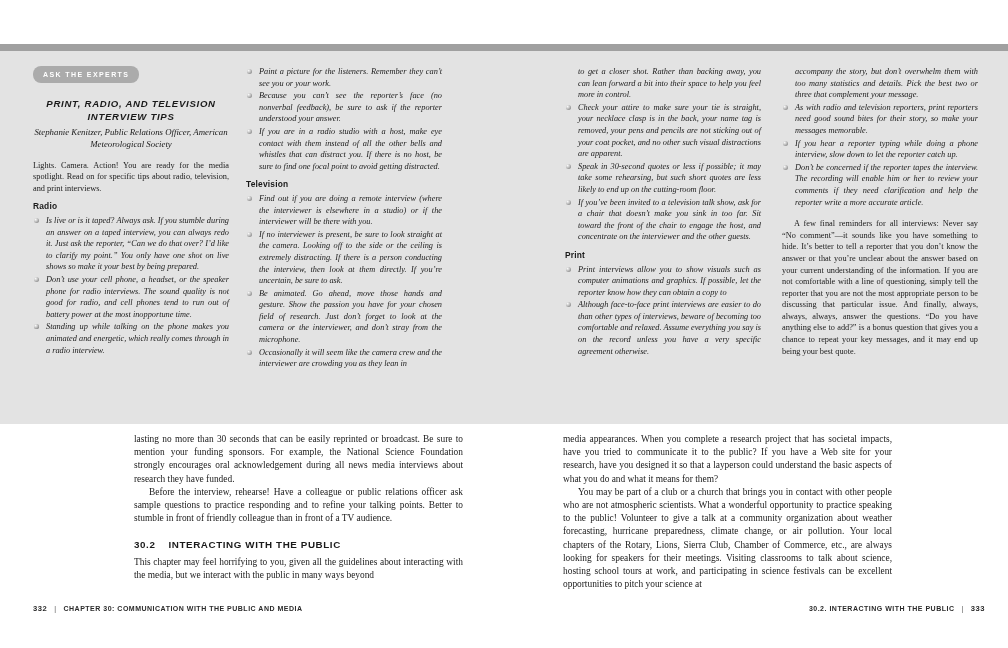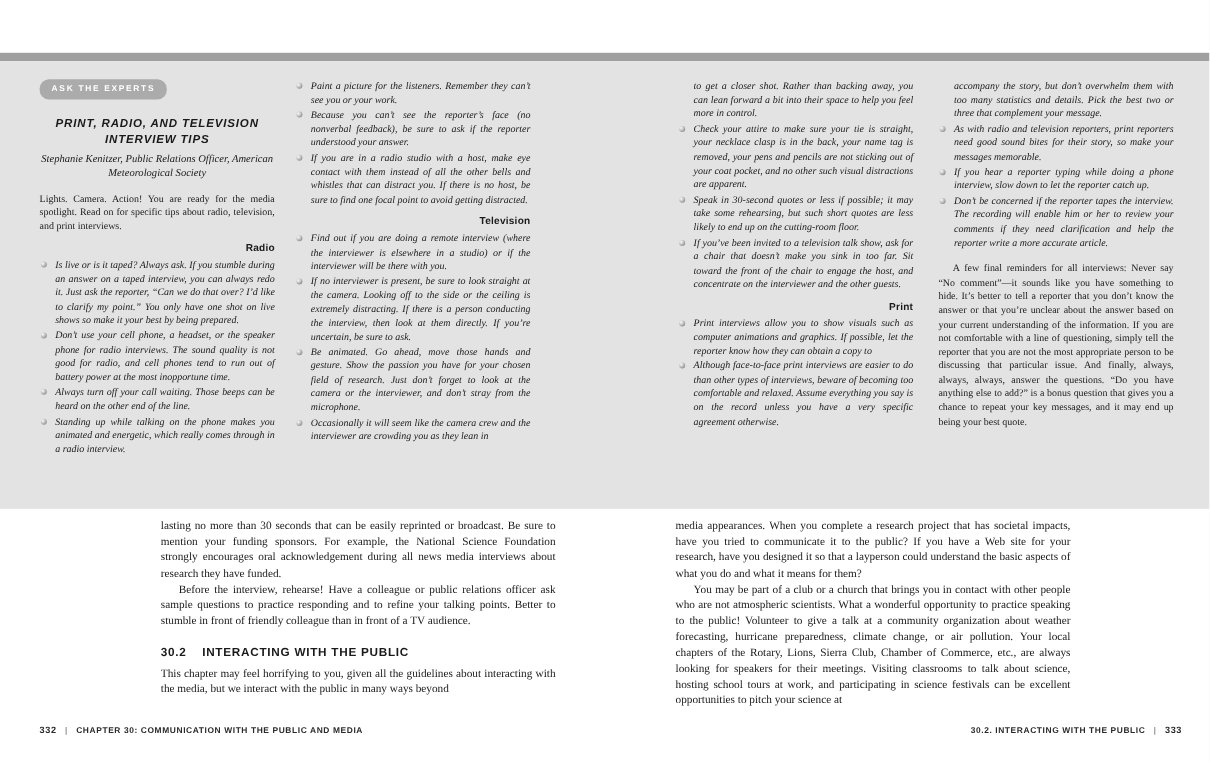--- a/index.html
+++ b/index.html
@@ -29,21 +29,21 @@
   .box-title {
     font-family:"Liberation Sans", sans-serif; font-weight:bold;
     font-size:9.6px; letter-spacing:0.7px; line-height:13px;
     text-align:center; margin:6px 0 3px 0;font-style:italic;
   }
   .byline { font-style:italic; font-size:8.8px; line-height:12px; text-align:center; }
   .intro { margin-top:10px; }
 
   .sec-head {
     font-family:"Liberation Sans", sans-serif; font-weight:bold;
-    font-size:8.4px; letter-spacing:0.2px; text-align:right;
+    font-size:8.4px; letter-spacing:0.2px; text-align:left;
     margin:7px 0 2px 0;
   }
   .bullet { position:relative; padding-left:13px; margin-bottom:1px;font-style:italic; }
   .dot {
     position:absolute; left:1px; top:3px; width:5px; height:5px; border-radius:50%;
     background:radial-gradient(circle at 32% 32%, #fafafa 0%, #c7c7c7 38%, #8d8d8d 78%);
   }
   .closing { margin-top:10px; text-indent:12px; }
 
   .main-block {
@@ -78,21 +78,21 @@
   <div class="gray-band"></div>
 
   <div class="col col-1">
     <div class="pill">ASK THE EXPERTS</div>
     <div class="box-title">PRINT, RADIO, AND TELEVISION INTERVIEW TIPS</div>
     <div class="byline">Stephanie Kenitzer, Public Relations Officer, American Meteorological Society</div>
     <div class="intro">Lights. Camera. Action! You are ready for the media spotlight. Read on for specific tips about radio, television, and print interviews.</div>
     <div class="sec-head">Radio</div>
     <div class="bullet"><span class="dot"></span><span>Is live or is it taped? Always ask. If you stumble during an answer on a taped interview, you can always redo it. Just ask the reporter, “Can we do that over? I’d like to clarify my point.” You only have one shot on live shows so make it your best by being prepared.</span></div>
     <div class="bullet"><span class="dot"></span><span>Don’t use your cell phone, a headset, or the speaker phone for radio interviews. The sound quality is not good for radio, and cell phones tend to run out of battery power at the most inopportune time.</span></div>
-    <div class="bullet"><span class="dot"></span><span>Always turn off your call waiting. Those beeps can be heard on the other end of the line.</span></div>
+    <div class="bullet"><span class="dot"></span></div>
     <div class="bullet"><span class="dot"></span><span>Standing up while talking on the phone makes you animated and energetic, which really comes through in a radio interview.</span></div>
   </div>
 
   <div class="col col-2">
     <div class="bullet"><span class="dot"></span><span>Paint a picture for the listeners. Remember they can’t see you or your work.</span></div>
     <div class="bullet"><span class="dot"></span><span>Because you can’t see the reporter’s face (no nonverbal feedback), be sure to ask if the reporter understood your answer.</span></div>
     <div class="bullet"><span class="dot"></span><span>If you are in a radio studio with a host, make eye contact with them instead of all the other bells and whistles that can distract you. If there is no host, be sure to find one focal point to avoid getting distracted.</span></div>
     <div class="sec-head">Television</div>
     <div class="bullet"><span class="dot"></span><span>Find out if you are doing a remote interview (where the interviewer is elsewhere in a studio) or if the interviewer will be there with you.</span></div>
     <div class="bullet"><span class="dot"></span><span>If no interviewer is present, be sure to look straight at the camera. Looking off to the side or the ceiling is extremely distracting. If there is a person conducting the interview, then look at them directly. If you’re uncertain, be sure to ask.</span></div>

